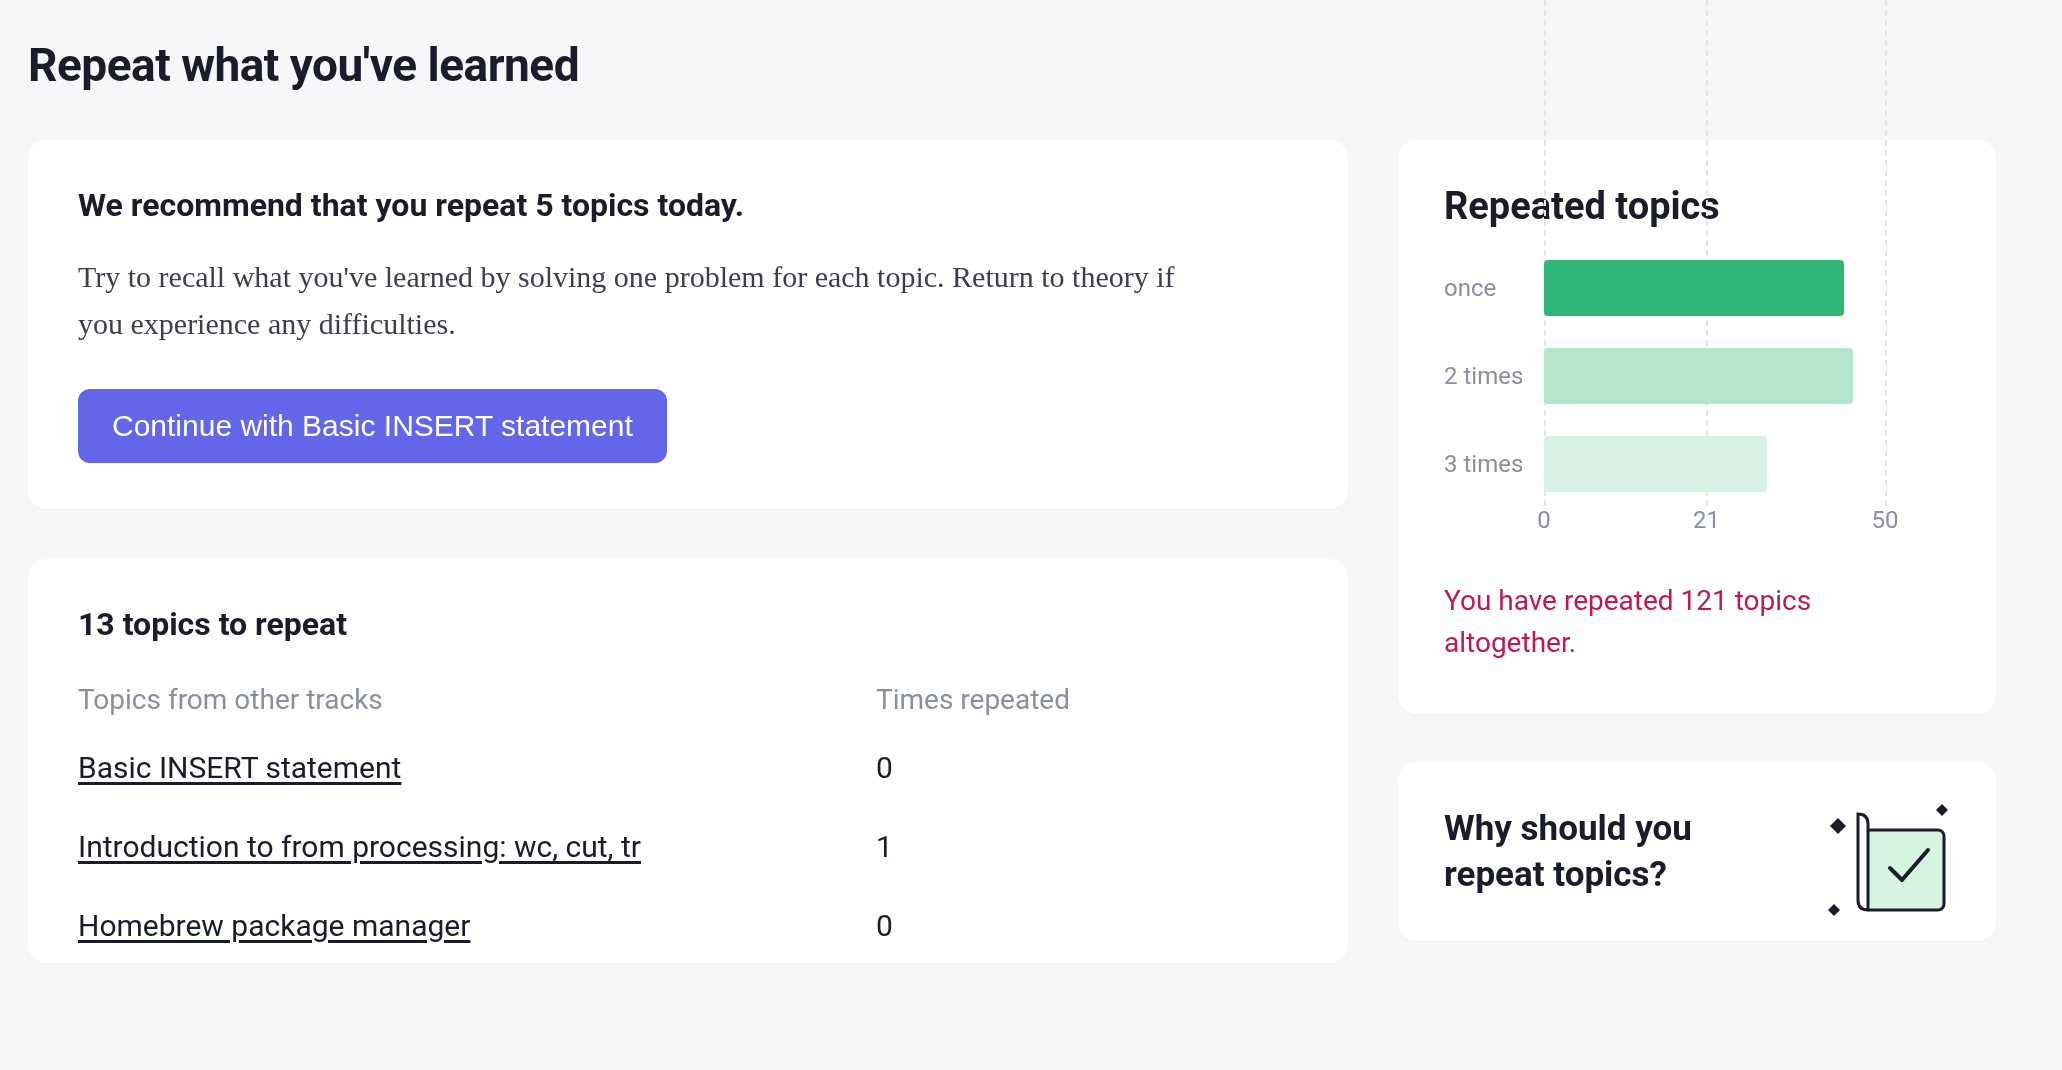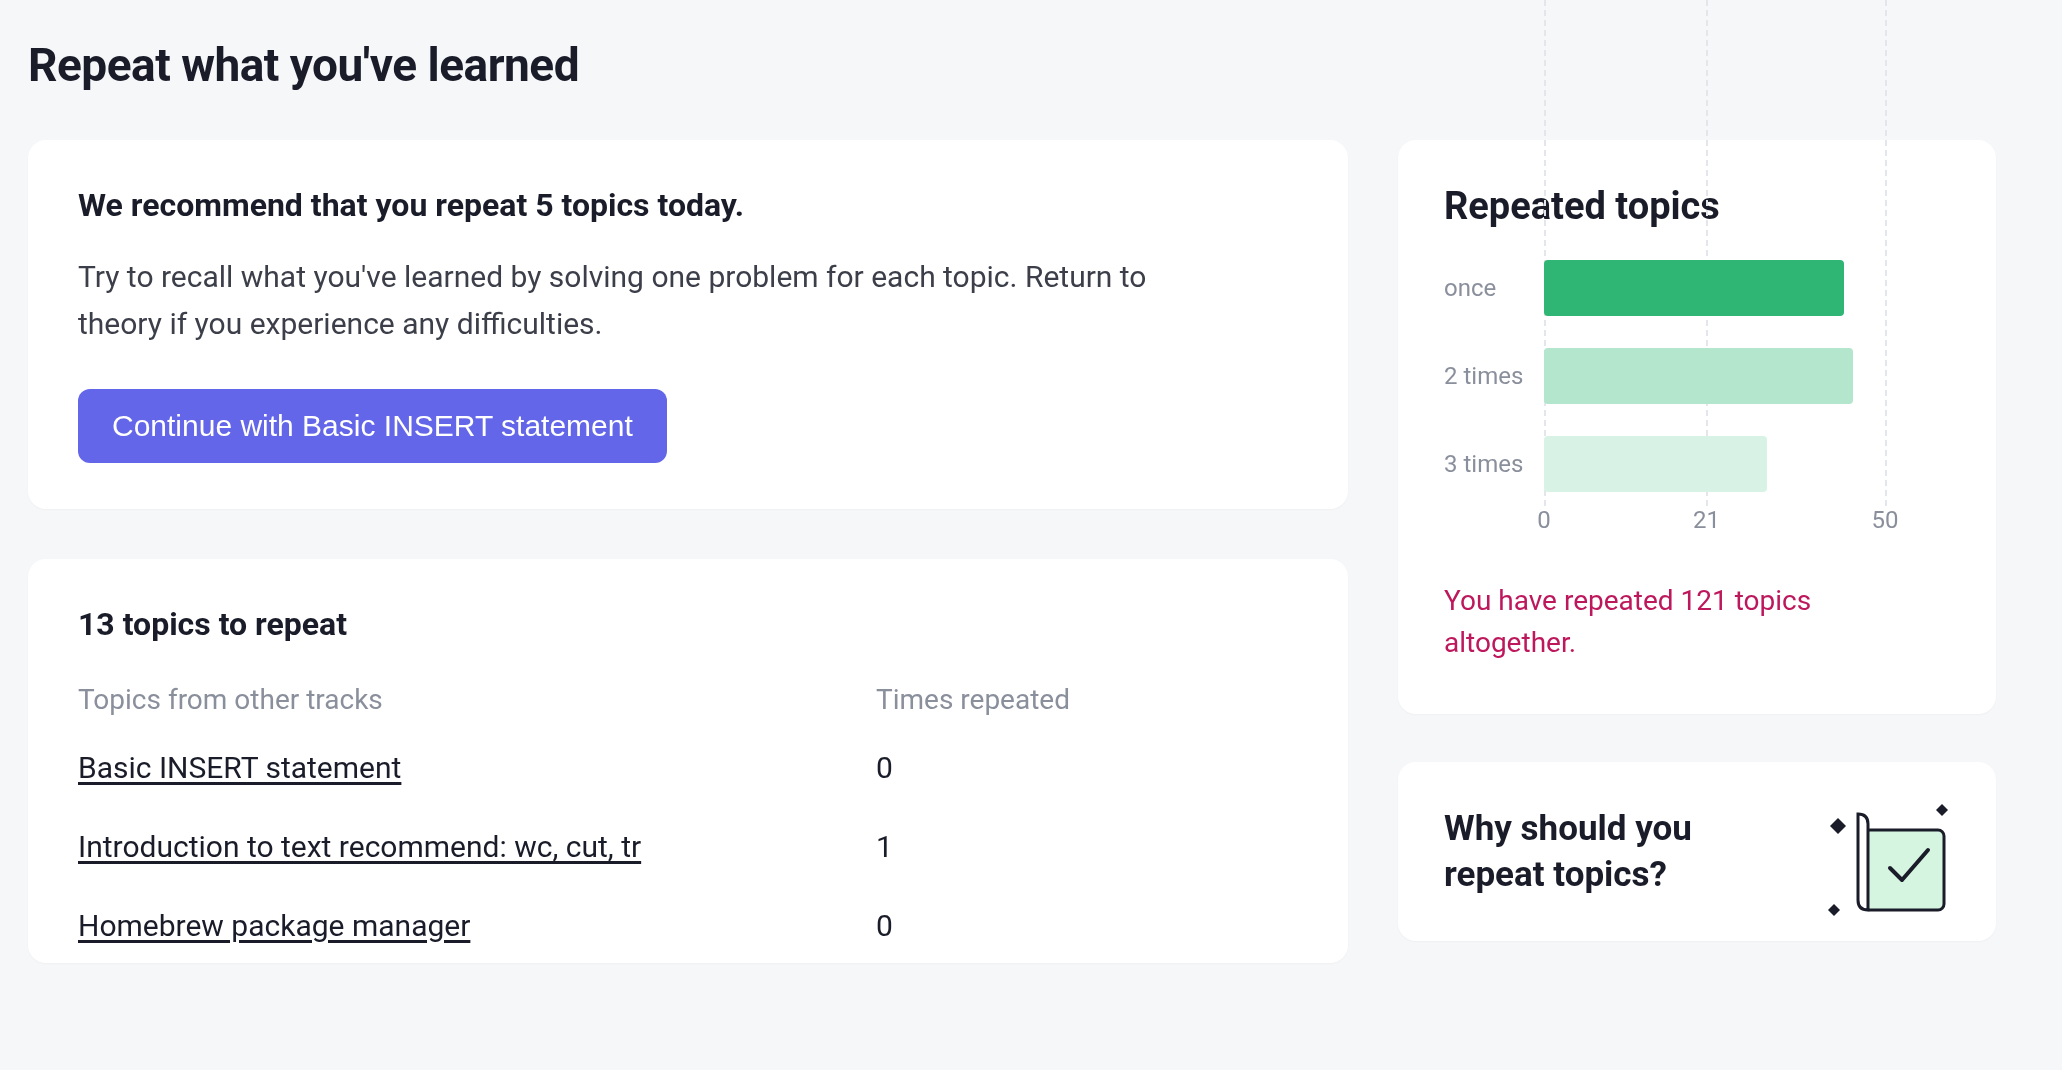--- a/index.html
+++ b/index.html
@@ -38,20 +38,21 @@
     font-weight: 700;
     margin-bottom: 30px;
   }
   .recommend-desc {
     font-size: 30px;
     font-weight: 400;
     line-height: 1.55;
     color: #3c3f4a;
     margin-bottom: 42px;
     max-width: 1140px;
+    font-family: Liberation Serif, serif;
   }
   .primary-btn {
     display: inline-block;
     background: #6366e8;
     color: #ffffff;
     font-size: 30px;
     font-weight: 400;
     padding: 20px 34px;
     border: none;
     border-radius: 12px;
@@ -190,21 +191,21 @@
       <div class="topics-table">
         <div class="topics-header-row">
           <div class="col-topic table-header">Topics from other tracks</div>
           <div class="col-times table-header">Times repeated</div>
         </div>
         <div class="topics-row">
           <div class="col-topic"><a class="topic-link">Basic INSERT statement</a></div>
           <div class="col-times topic-count">0</div>
         </div>
         <div class="topics-row">
-          <div class="col-topic"><a class="topic-link">Introduction to text recommend: wc, cut, tr</a></div>
+          <div class="col-topic"><a class="topic-link">Introduction to from processing: wc, cut, tr</a></div>
           <div class="col-times topic-count">1</div>
         </div>
         <div class="topics-row">
           <div class="col-topic"><a class="topic-link">Homebrew package manager</a></div>
           <div class="col-times topic-count">0</div>
         </div>
       </div>
     </div>
 
   </div>

